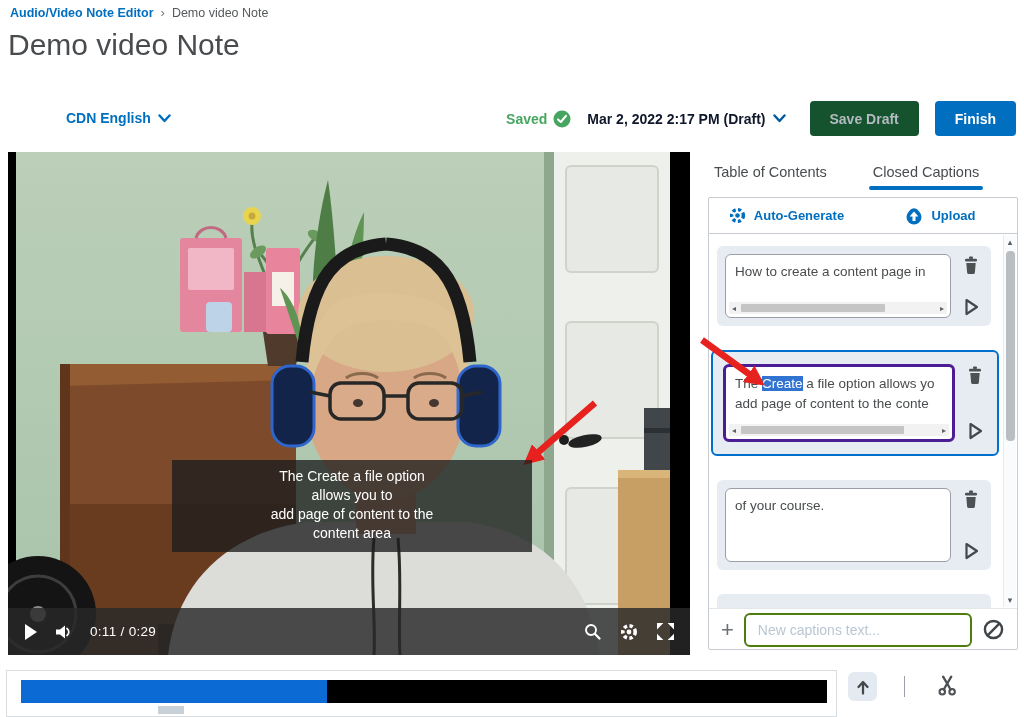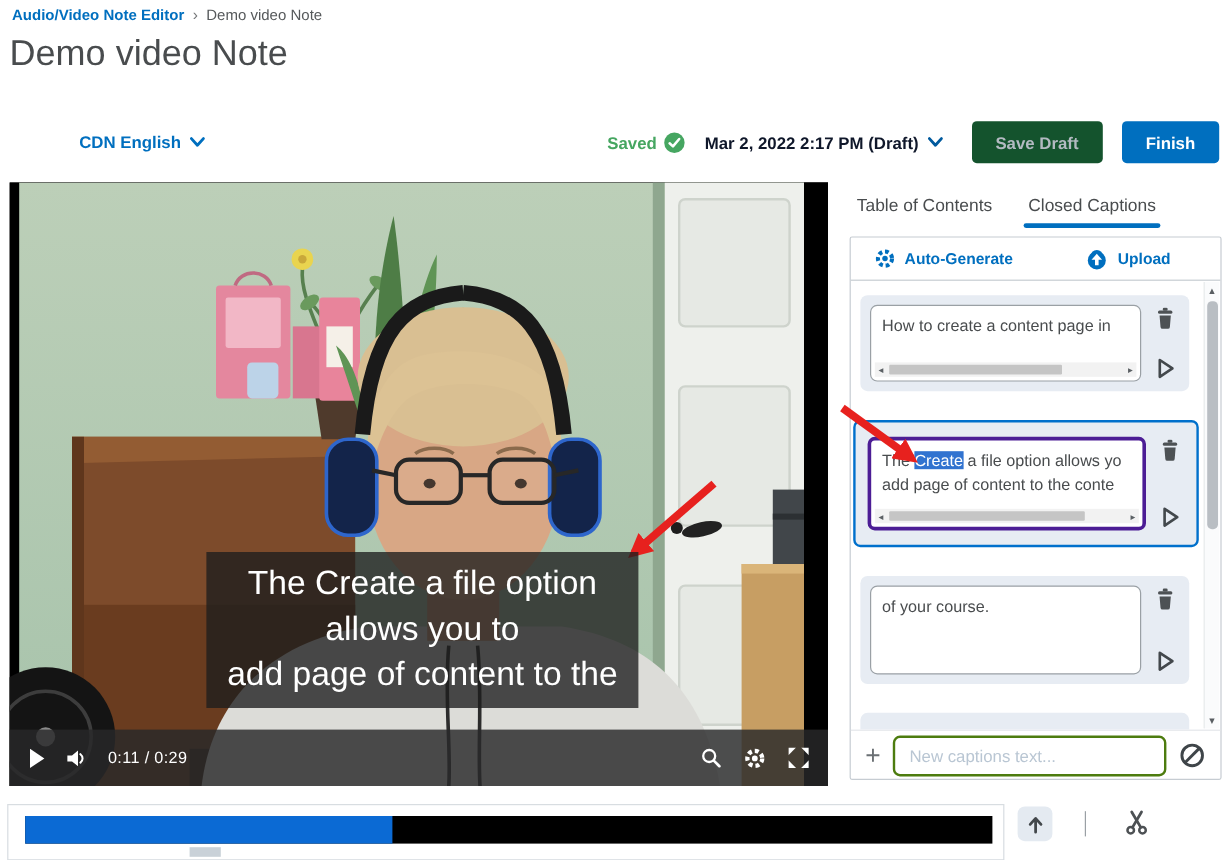--- a/index.html
+++ b/index.html
@@ -24,31 +24,31 @@
                  background:none; border:none; cursor:pointer; font-family:inherit; margin-right:8px; }
   .btn { height:35px; border-radius:4px; font-size:14px; font-weight:bold; border:none; padding:0 20px;
          font-family:inherit; cursor:pointer; }
   .btn-disabled { background:#14532d; color:#b3bac1; }
   .btn-primary  { background:#006fbf; color:#fff; }
 
   
   .player { position:absolute; left:8px; top:152px; width:682px; height:503px; background:#000; }
   .scene { position:absolute; inset:0; }
   .vcap { position:absolute; left:164px; top:308px; width:360px; padding:7px 10px 9px;
-          background:rgba(30,30,30,0.78); color:#fff; text-align:center; font-size:28px; line-height:1.36; }
+          background:rgba(30,30,30,0.78); color:#fff; text-align:center; font-size:14px; line-height:1.36; }
   .vbar { position:absolute; left:0; right:0; bottom:0; height:47px; background:rgba(40,40,42,0.82);
           display:flex; align-items:center; padding:0 16px; gap:18px; }
   .vbar .vtime { color:#fff; font-size:13.5px; letter-spacing:.3px; }
   .vbar .spacer { flex:1; }
   .vbtn { background:none; border:none; cursor:pointer; display:flex; align-items:center; padding:0; }
   .arrow-svg { position:absolute; overflow:visible; pointer-events:none; z-index:30; }
 
   
   .panel { position:absolute; left:708px; top:150px; width:310px; height:503px; }
-  .tabs { position:absolute; left:4px; top:10px; display:flex; gap:26px; }
+  .tabs { position:absolute; left:4px; top:10px; display:flex; gap:42px; }
   .tab { position:relative; font-size:14.5px; color:#494c4e; background:none; border:none; cursor:pointer;
          font-family:inherit; padding:4px 2px 10px; }
   .tab.active::after { content:""; position:absolute; left:-2px; right:-2px; bottom:0; height:4px;
                        border-radius:3px; background:#006fbf; }
   .panel-box { position:absolute; left:0; right:0; top:47px; height:453px; background:#fff;
                border:1px solid #c6ccd2; border-radius:2px; }
   .cc-toolbar { height:36px; border-bottom:1px solid #c6ccd2; display:flex; align-items:center; }
   .cc-tool { flex:1; display:flex; align-items:center; justify-content:center; gap:7px; background:none; border:none;
              color:#006fbf; font-size:13px; font-weight:bold; cursor:pointer; font-family:inherit; }
   .cap-list { position:relative; height:374px; overflow:hidden; padding:12px 26px 0 8px; }
@@ -204,20 +204,21 @@
       <path d="M366 386 C362 428 368 470 366 503 M390 386 C394 428 390 470 392 503" fill="none" stroke="#2c2c2c" stroke-width="3"></path>
       <rect x="662" y="0" width="20" height="503" fill="#000"></rect>
 
       <line x1="587" y1="251" x2="520" y2="309" stroke="#e7211e" stroke-width="6.5" marker-end="url(#ah1)"></line>
     </svg>
 
     <div class="vcap">
       <div>The Create a file option</div>
       <div>allows you to</div>
       <div>add page of content to the</div>
+      <div>content area</div>
     </div>
 
     <div class="vbar">
       <button class="vbtn">
         <svg width="14" height="16" viewBox="0 0 14 16">
             <polygon points="1,0 1,16 13,8" fill="#fff"></polygon>
           </svg>
       </button>
       <button class="vbtn">
         <svg width="16" height="14" viewBox="0 0 16 14">

